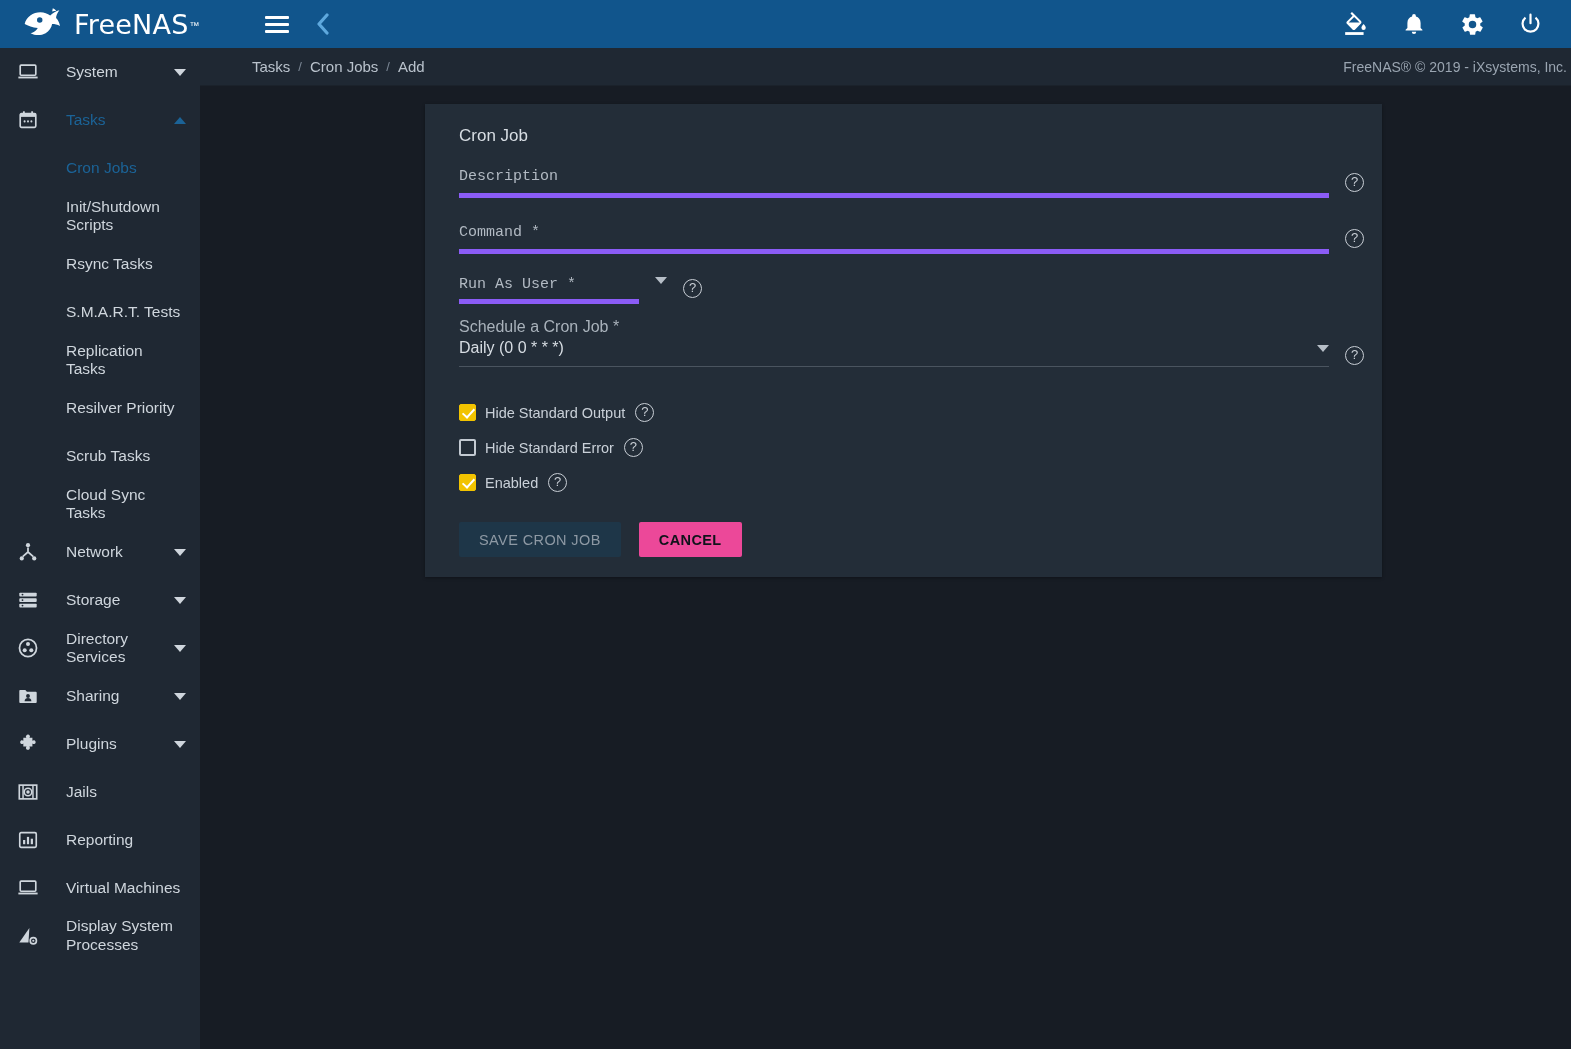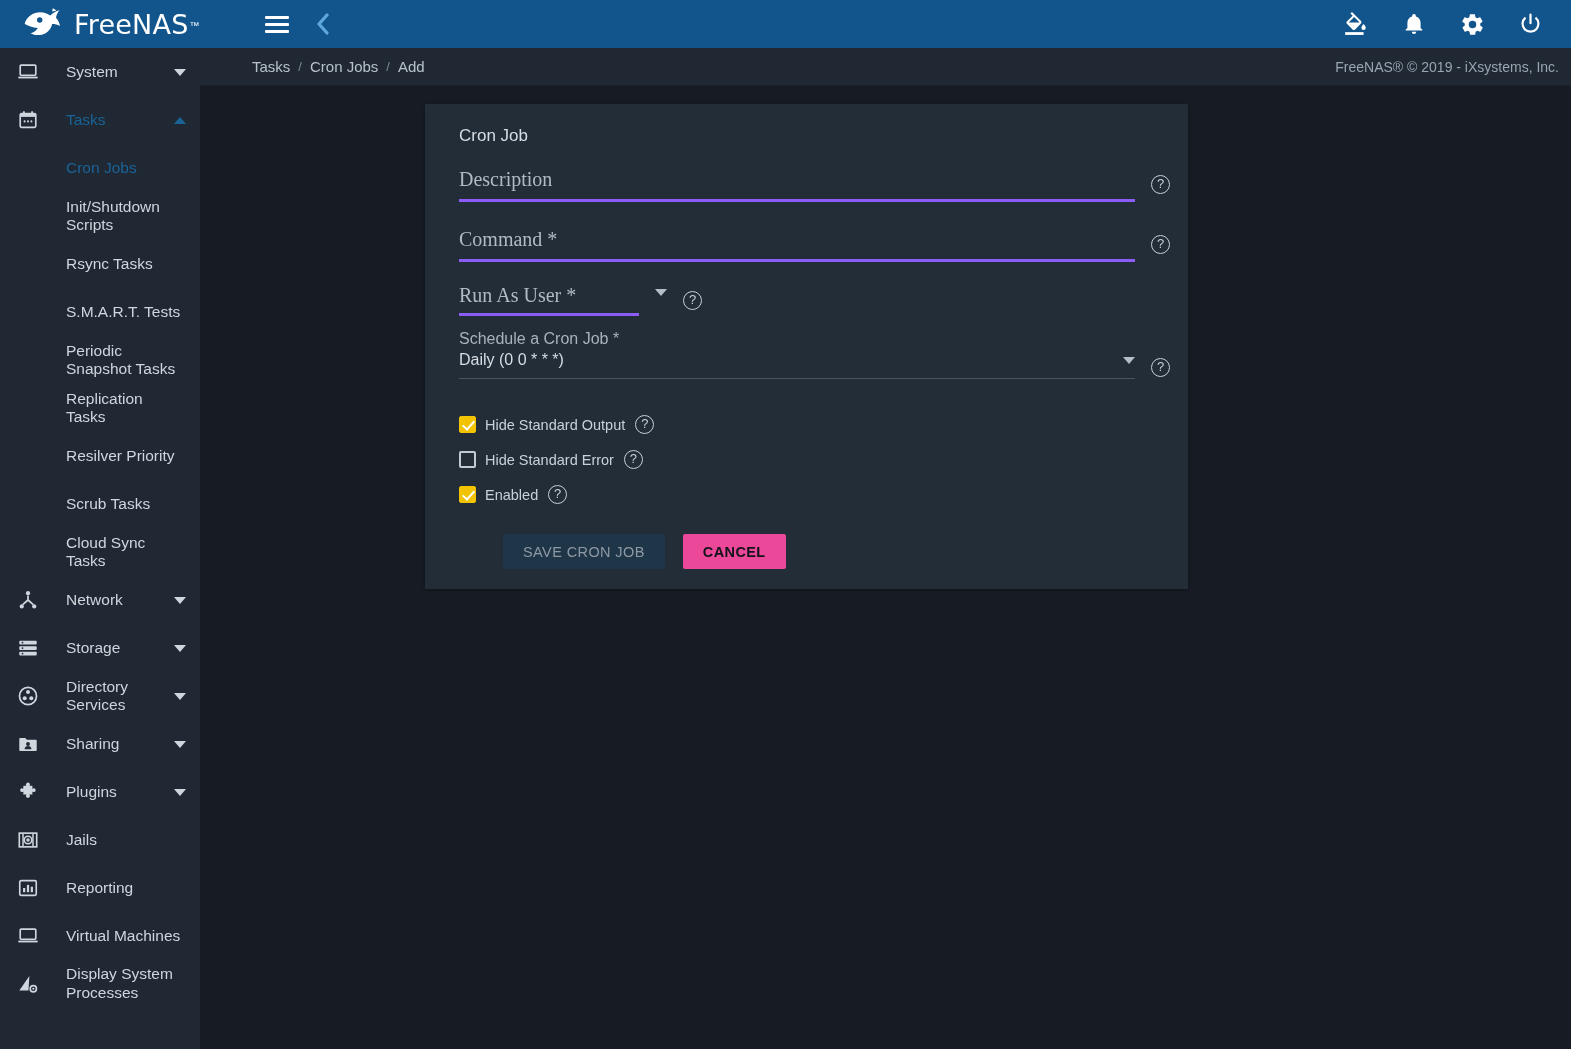--- a/index.html
+++ b/index.html
@@ -52,21 +52,21 @@
     display: flex; align-items: center;
     border-bottom: 1px solid #1b222b;
     position: relative; z-index: 20;
   }
   .crumb-left { width: 240px; flex: 0 0 240px; }
   .crumbs { display: flex; align-items: center; gap: 8px; padding-left: 12px; }
   .crumb { color: #b9c2cc; font-size: 15px; }
   .crumb.link { cursor: pointer; }
   .crumb-sep { color: #7c8896; font-size: 13px; }
   .copyright {
-    margin-left: auto; padding-right: 12px;
+    margin-left: auto; padding-right: 4px;
     color: #9aa5b1; font-size: 14px; white-space: nowrap;
   }
 
   
   .body { flex: 1 1 auto; display: flex; min-height: 0; }
 
   
   .sidebar {
     width: 200px; flex: 0 0 240px;
     background: #1f2833;
@@ -101,30 +101,30 @@
   .nav-item.active .caret.up { border-bottom-color: #1b6397; }
   .nav-label.two-line { line-height: 1.2; }
 
   
   .main {
     margin-left: 240px; flex: 1 1 auto; position: relative;
     background: #171c24; min-height: 0;
   }
   .card {
     position: absolute; left: 185px; top: 18px;
-    width: 763px; background: #232d38;
+    width: 957px; background: #232d38;
     padding: 18px 18px 20px 18px;
     box-shadow: 0 1px 3px rgba(0,0,0,.35);
   }
   .card-title { color: #d7dde3; font-size: 17px; padding: 4px 0 18px 16px; }
 
   .field { position: relative; padding: 0 0 0 16px; margin-bottom: 6px; }
   .underline-input {
-    border: none; border-bottom: 3px solid #8b5cf6; background: transparent;
-    color: #d7dde3; font-size: 20px; font-family: Liberation Serif, serif;
+    border: none; border-bottom: 5px solid #8b5cf6; background: transparent;
+    color: #d7dde3; font-size: 15px; font-family: Liberation Mono, monospace;
     padding: 0 0 6px 0; outline: none; width: 100%;
   }
   .underline-input::placeholder { color: #b2bac3; opacity: 1; }
   .input-wide { width: 885px; }
   .input-narrow { width: 180px; }
 
   .help-icon {
     width: 19px; height: 19px; border-radius: 50%;
     border: 1.6px solid #c8ced5; color: #c8ced5;
     font-size: 13px; line-height: 16px; text-align: center;
@@ -173,21 +173,21 @@
   }
   .check-label { color: #c9d0d8; font-size: 14.5px; margin-left: 9px; }
   .check-row .help-icon { margin-left: 10px; }
 
   .actions { display: flex; gap: 18px; padding: 14px 0 0 16px; }
   .btn {
     border: none; cursor: pointer; font-size: 14.5px;
     letter-spacing: .4px; padding: 0 20px; height: 35px;
     font-family: "Liberation Sans", sans-serif; border-radius: 2px;
   }
-  .btn-save { background: #1e3648; color: #8e99a4; cursor: default; margin-left: 44px; }
+  .btn-save { background: #1e3648; color: #8e99a4; cursor: default; }
   .btn-cancel { background: #ec4899; color: #10131a; font-weight: 700; }
 </style>
 </head>
 <body>
 
 <div class="app">
 
   <div class="topbar">
     <div class="brand">
       <svg class="brand-logo" viewBox="0 0 64 52">
@@ -294,24 +294,20 @@
             <span class="nav-ico"></span>
             <span class="nav-label">Init/Shutdown Scripts</span>
           </div>
           <div class="nav-item sub">
             <span class="nav-ico"></span>
             <span class="nav-label">Rsync Tasks</span>
           </div>
           <div class="nav-item sub">
             <span class="nav-ico"></span>
             <span class="nav-label">S.M.A.R.T. Tests</span>
-          </div>
-          <div class="nav-item sub">
-            <span class="nav-ico"></span>
-            <span class="nav-label">Periodic Snapshot Tasks</span>
           </div>
           <div class="nav-item sub">
             <span class="nav-ico"></span>
             <span class="nav-label">Replication Tasks</span>
           </div>
           <div class="nav-item sub">
             <span class="nav-ico"></span>
             <span class="nav-label">Resilver Priority</span>
           </div>
           <div class="nav-item sub">

